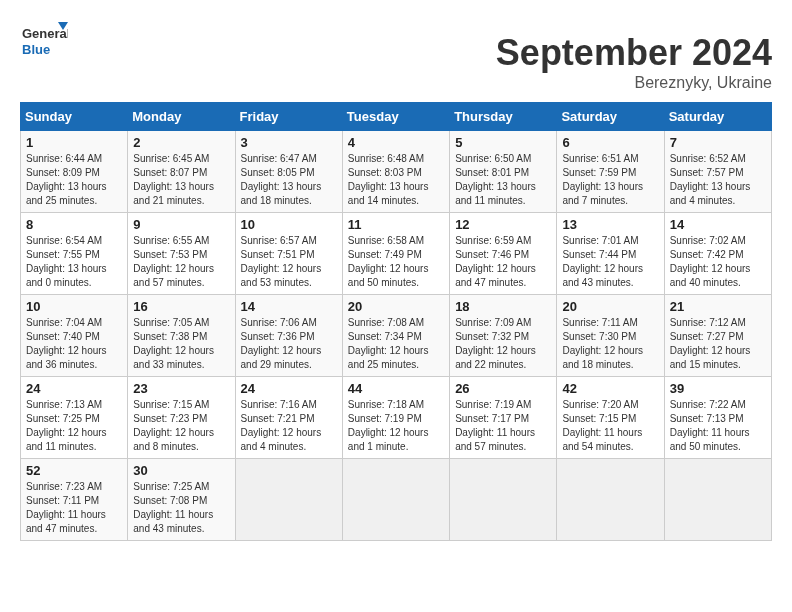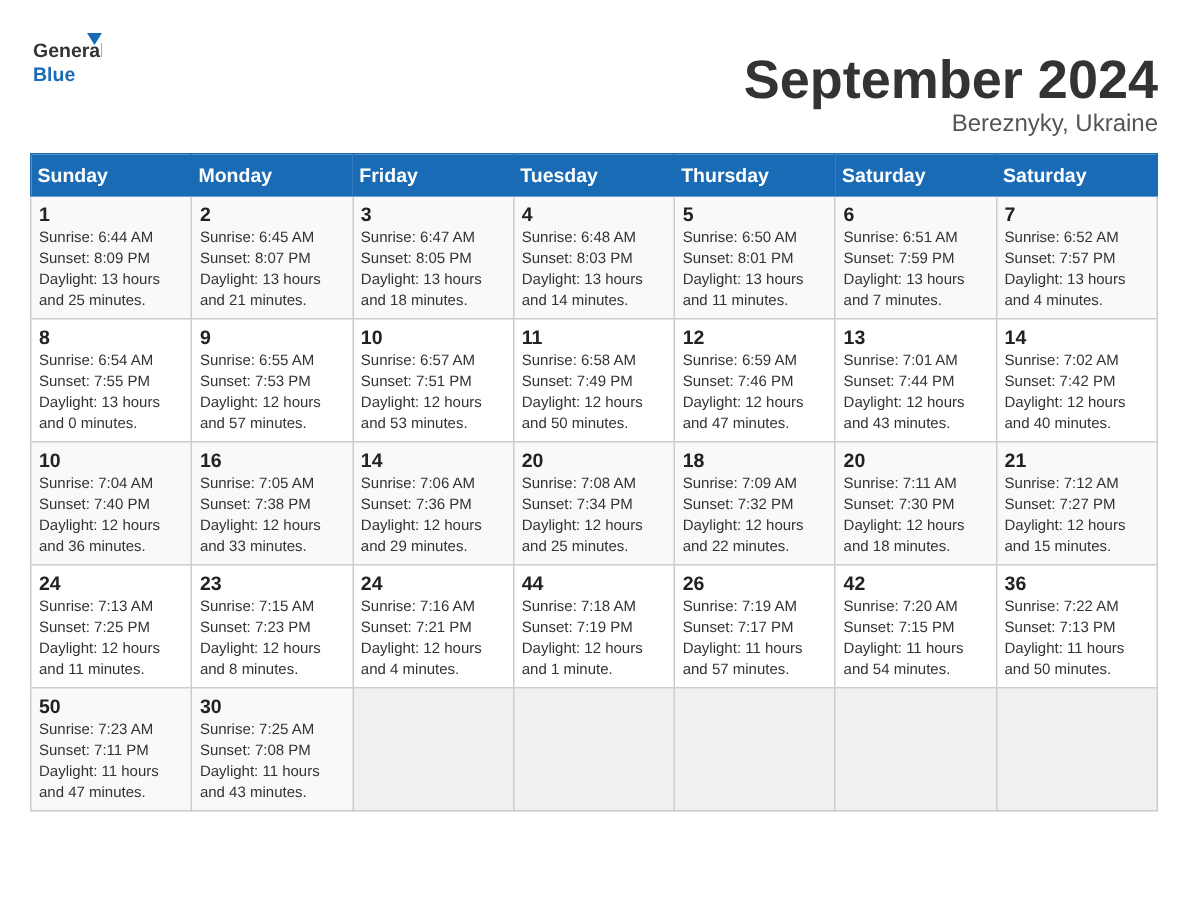--- a/index.html
+++ b/index.html
@@ -215,27 +215,27 @@
         </td>
         <td>
           <span class="day-num">26</span>
           <div class="day-info">Sunrise: 7:19 AM<br>Sunset: 7:17 PM<br>Daylight: 11 hours<br>and 57 minutes.</div>
         </td>
         <td>
           <span class="day-num">42</span>
           <div class="day-info">Sunrise: 7:20 AM<br>Sunset: 7:15 PM<br>Daylight: 11 hours<br>and 54 minutes.</div>
         </td>
         <td>
-          <span class="day-num">36</span>
+          <span class="day-num">39</span>
           <div class="day-info">Sunrise: 7:22 AM<br>Sunset: 7:13 PM<br>Daylight: 11 hours<br>and 50 minutes.</div>
         </td>
       </tr>
       <tr>
         <td>
-          <span class="day-num">50</span>
+          <span class="day-num">52</span>
           <div class="day-info">Sunrise: 7:23 AM<br>Sunset: 7:11 PM<br>Daylight: 11 hours<br>and 47 minutes.</div>
         </td>
         <td>
           <span class="day-num">30</span>
           <div class="day-info">Sunrise: 7:25 AM<br>Sunset: 7:08 PM<br>Daylight: 11 hours<br>and 43 minutes.</div>
         </td>
         <td class="empty-cell"></td>
         <td class="empty-cell"></td>
         <td class="empty-cell"></td>
         <td class="empty-cell"></td>

